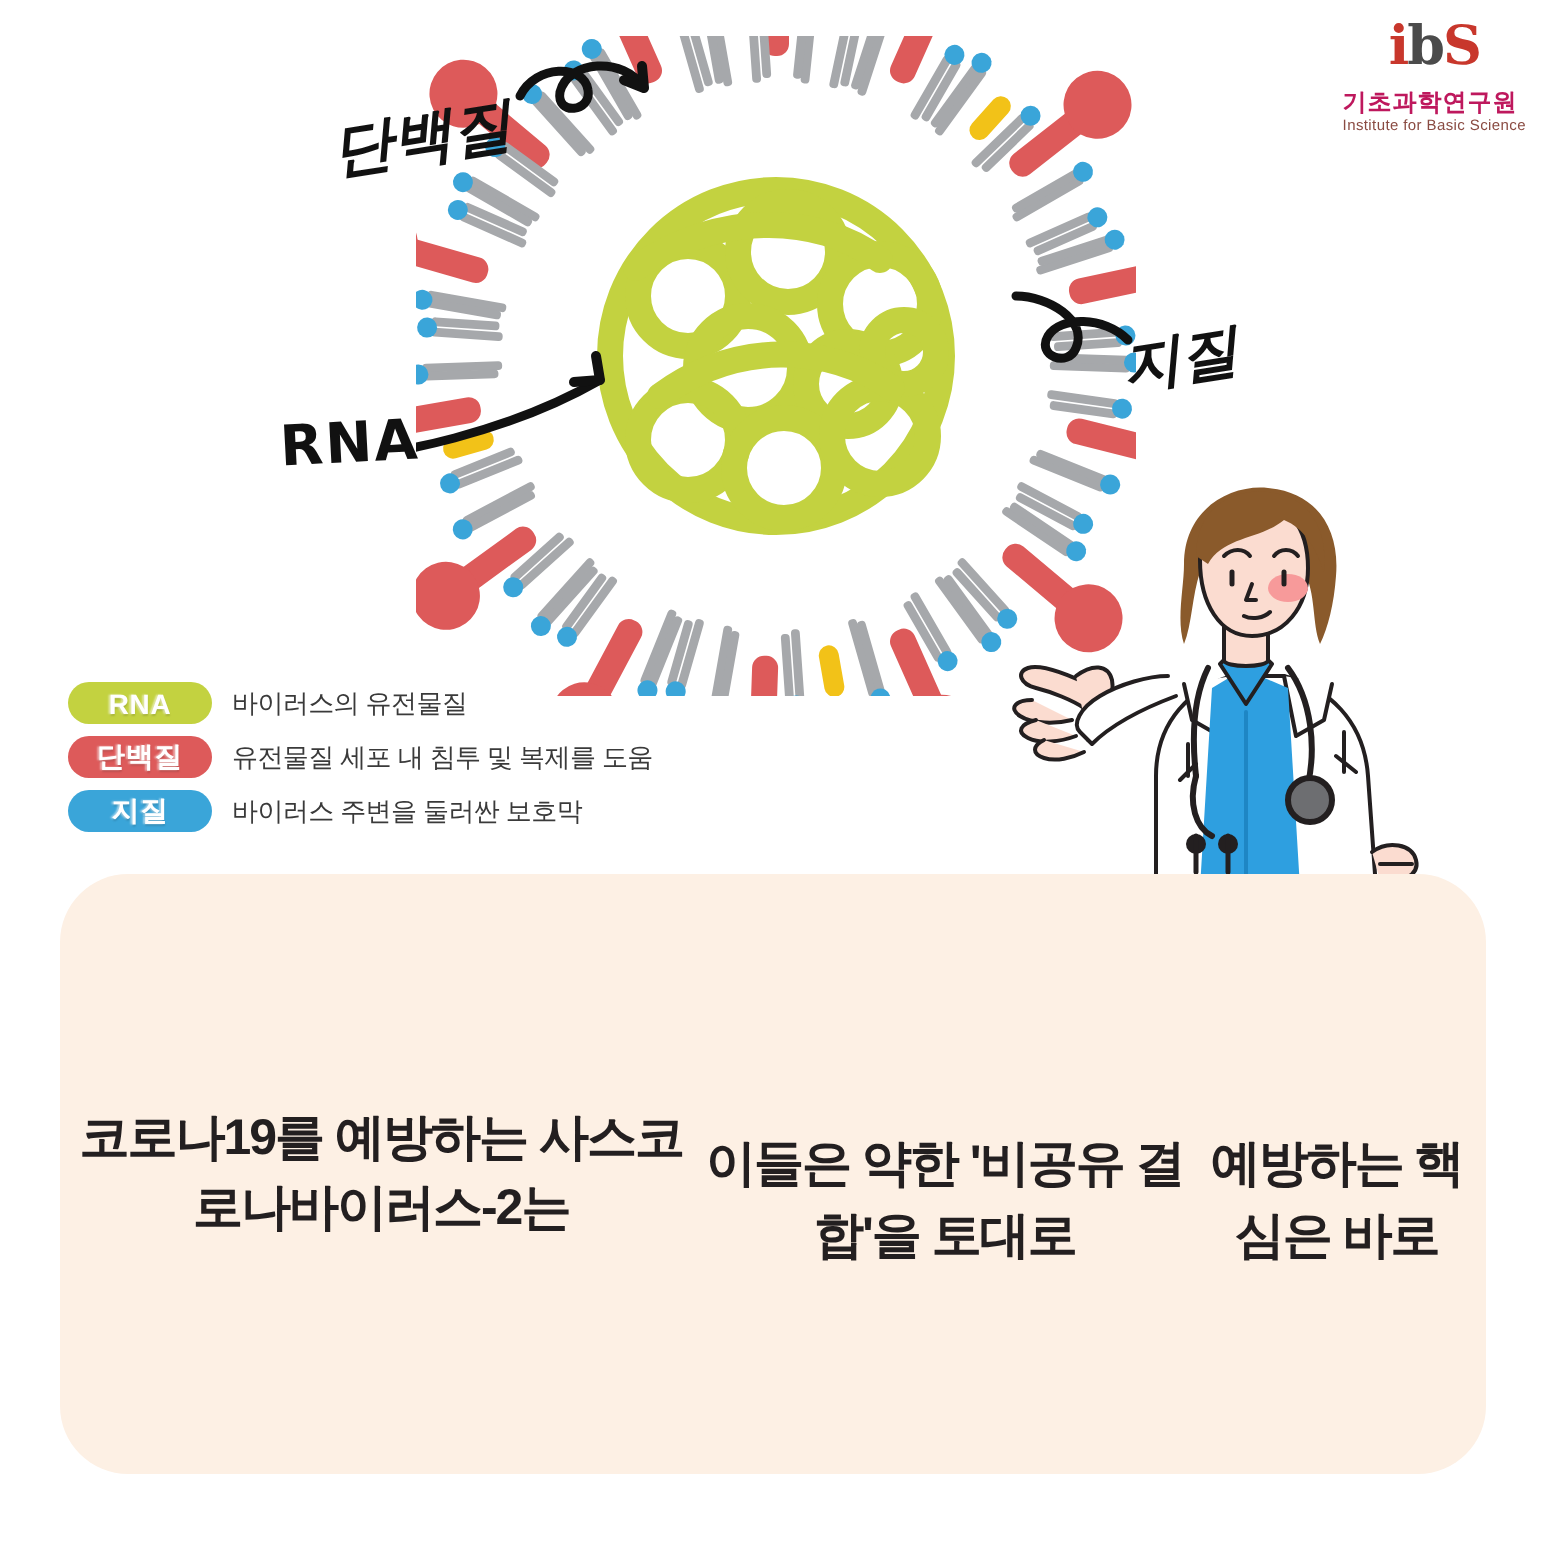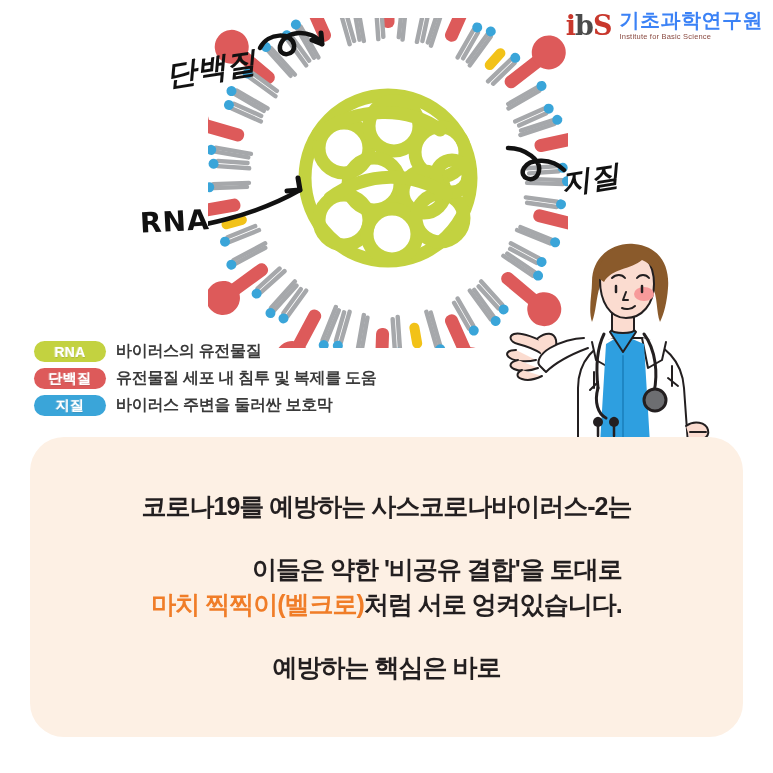--- a/index.html
+++ b/index.html
@@ -6,26 +6,26 @@
   body{
     width:773px;height:773px;
     background:#ffffff;
     font-family:"Liberation Sans","DejaVu Sans",sans-serif;
     overflow:hidden;
     position:relative;
   }
   #root{position:relative;width:773px;height:773px;}
 
   
-  .logo{position:absolute;top:10px;right:10px;display:flex;align-items:center;gap:8px;}
+  .logo{position:absolute;top:10px;right:10px;display:flex;align-items:center;gap:8px;flex-direction:column;}
   .logo-mark{font-family:"DejaVu Serif",serif;font-weight:bold;font-size:27px;line-height:1;letter-spacing:-1px;}
   .logo-mark .c-dark{color:#4b4b4b;}
   .logo-mark .c-red{color:#c8372c;}
   .logo-text{display:flex;flex-direction:column;line-height:1.08;}
-  .logo-ko{font-size:20px;color:#3b82f6;font-weight:bold;letter-spacing:.5px;}
+  .logo-ko{font-size:12px;color:#be185d;font-weight:bold;letter-spacing:.5px;}
   .logo-en{font-size:7.5px;color:#8a4b42;letter-spacing:.2px;margin-top:1px;}
 
   
   .virus-wrap{position:absolute;left:0;top:0;width:773px;height:440px;}
   .virus-svg{position:absolute;left:208px;top:18px;}
 
   
   .hand{
     position:absolute;
     font-family:"DejaVu Sans",sans-serif;
@@ -41,33 +41,33 @@
   
   .legend{position:absolute;left:34px;top:341px;display:flex;flex-direction:column;gap:6px;}
   .legend-row{display:flex;align-items:center;gap:10px;}
   .pill{
     width:72px;height:21px;border-radius:11px;
     display:flex;align-items:center;justify-content:center;
     font-size:14px;font-weight:bold;color:#ffffff;
     text-shadow:-1px 0 1px rgba(255,255,255,.55),0 1px 1px rgba(0,0,0,.15);
     letter-spacing:.3px;
   }
-  .legend-desc{font-size:16px;color:#3a3a3a;font-weight:bold;letter-spacing:-.3px;}
+  .legend-desc{font-size:13px;color:#3a3a3a;font-weight:normal;letter-spacing:-.3px;}
 
   
   .doctor{position:absolute;left:492px;top:238px;}
 
   
   .panel{
     position:absolute;left:30px;top:437px;width:713px;height:300px;
     background:#fdf0e4;border-radius:34px;
-    display:flex;flex-direction:column;align-items:center;justify-content:center;
+    display:flex;flex-direction:row;align-items:center;justify-content:center;
   }
   .para{text-align:center;color:#231f20;font-weight:bold;font-size:25px;line-height:1.42;letter-spacing:-1px;}
-  .para + .para{margin-top:27px;text-align:right;}
+  .para + .para{margin-top:27px;}
   .hl{color:#f07d28;}
 </style>
 </head>
 <body>
 
 <div id="root">
 
   <div class="logo">
     <div class="logo-mark">
       <span class="c-red">i</span><span class="c-dark">b</span><span class="c-red">S</span>
@@ -273,22 +273,19 @@
       <path d="M198,194 L214,194"></path>
     </g>
   </svg>
 
   <div class="panel">
     <div class="para">
       <div>코로나19를 예방하는 사스코로나바이러스-2는</div>
     </div>
     <div class="para">
       <div>이들은 약한 '비공유 결합'을 토대로</div>
-      <div>
-        <span class="hl">마치 찍찍이(벨크로)</span><span>처럼 서로 엉켜있습니다.</span>
-      </div>
     </div>
     <div class="para">
       <div>예방하는 핵심은 바로</div>
     </div>
   </div>
 
 </div>
 
 </body></html>

